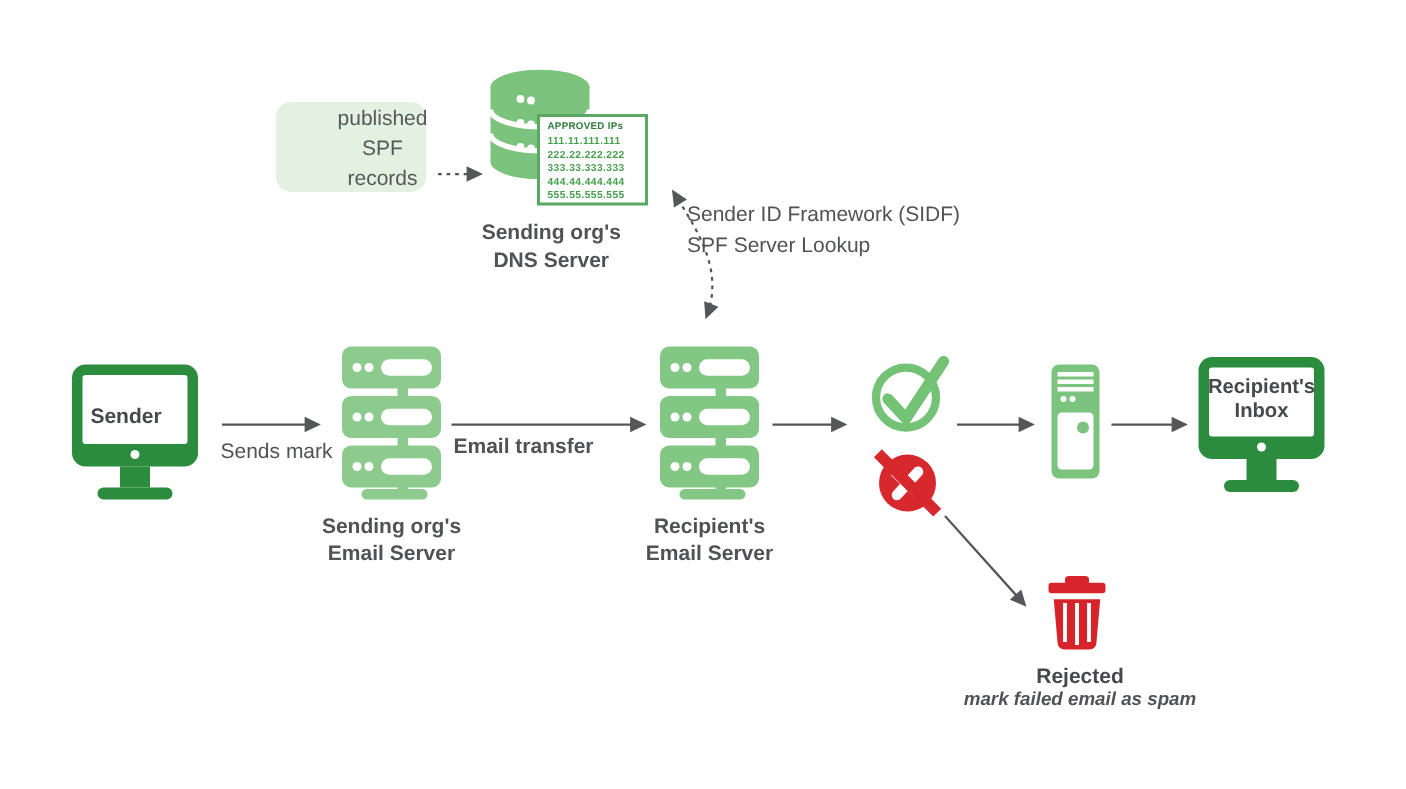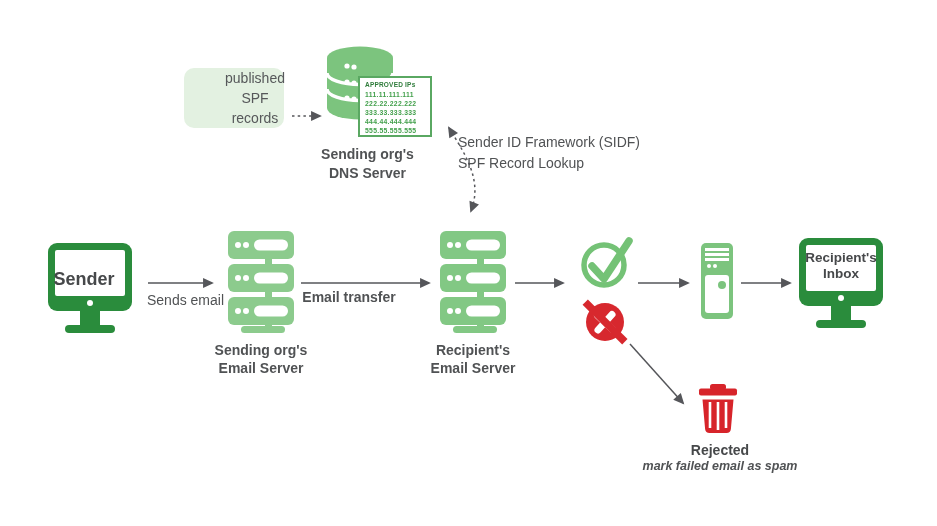--- a/index.html
+++ b/index.html
@@ -172,26 +172,26 @@
     </g>
   </svg>
 
   <div class="spf-box">published
 SPF records</div>
 
   <div class="label center" style="left:295px;top:145px;width:145px;line-height:19px">Sending org's
 DNS Server</div>
 
   <div class="label" style="left:458px;top:132px;line-height:21px">Sender ID Framework (SIDF)
-SPF Record Lookup</div>
-
-
-  <div class="screen-label" style="left:48px;top:269px;width:72px;font-size:18px">Sender</div>
-
-  <div class="label" style="left:147px;top:291px">Sends email</div>
+SPF Server Lookup</div>
+
+
+  <div class="screen-label" style="left:48px;top:269px;width:72px;font-size:14px">Sender</div>
+
+  <div class="label" style="left:147px;top:291px">Sends mark</div>
 
   <div class="label center" style="left:191px;top:341px;width:140px">Sending org's
 Email Server</div>
 
   <div class="label center" style="left:286px;top:288px;width:126px">Email transfer</div>
 
   <div class="label center" style="left:403px;top:341px;width:140px">Recipient's
 Email Server</div>
 
 

